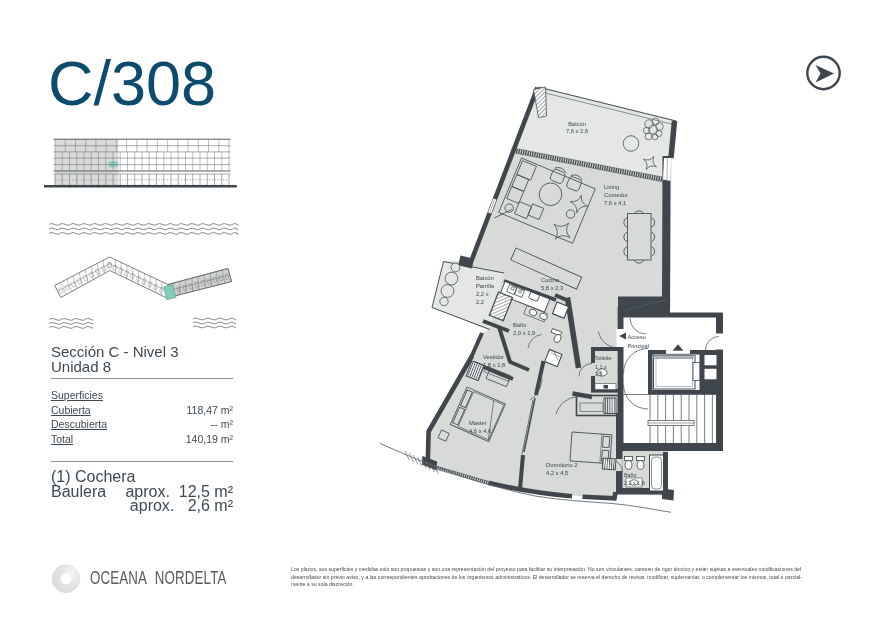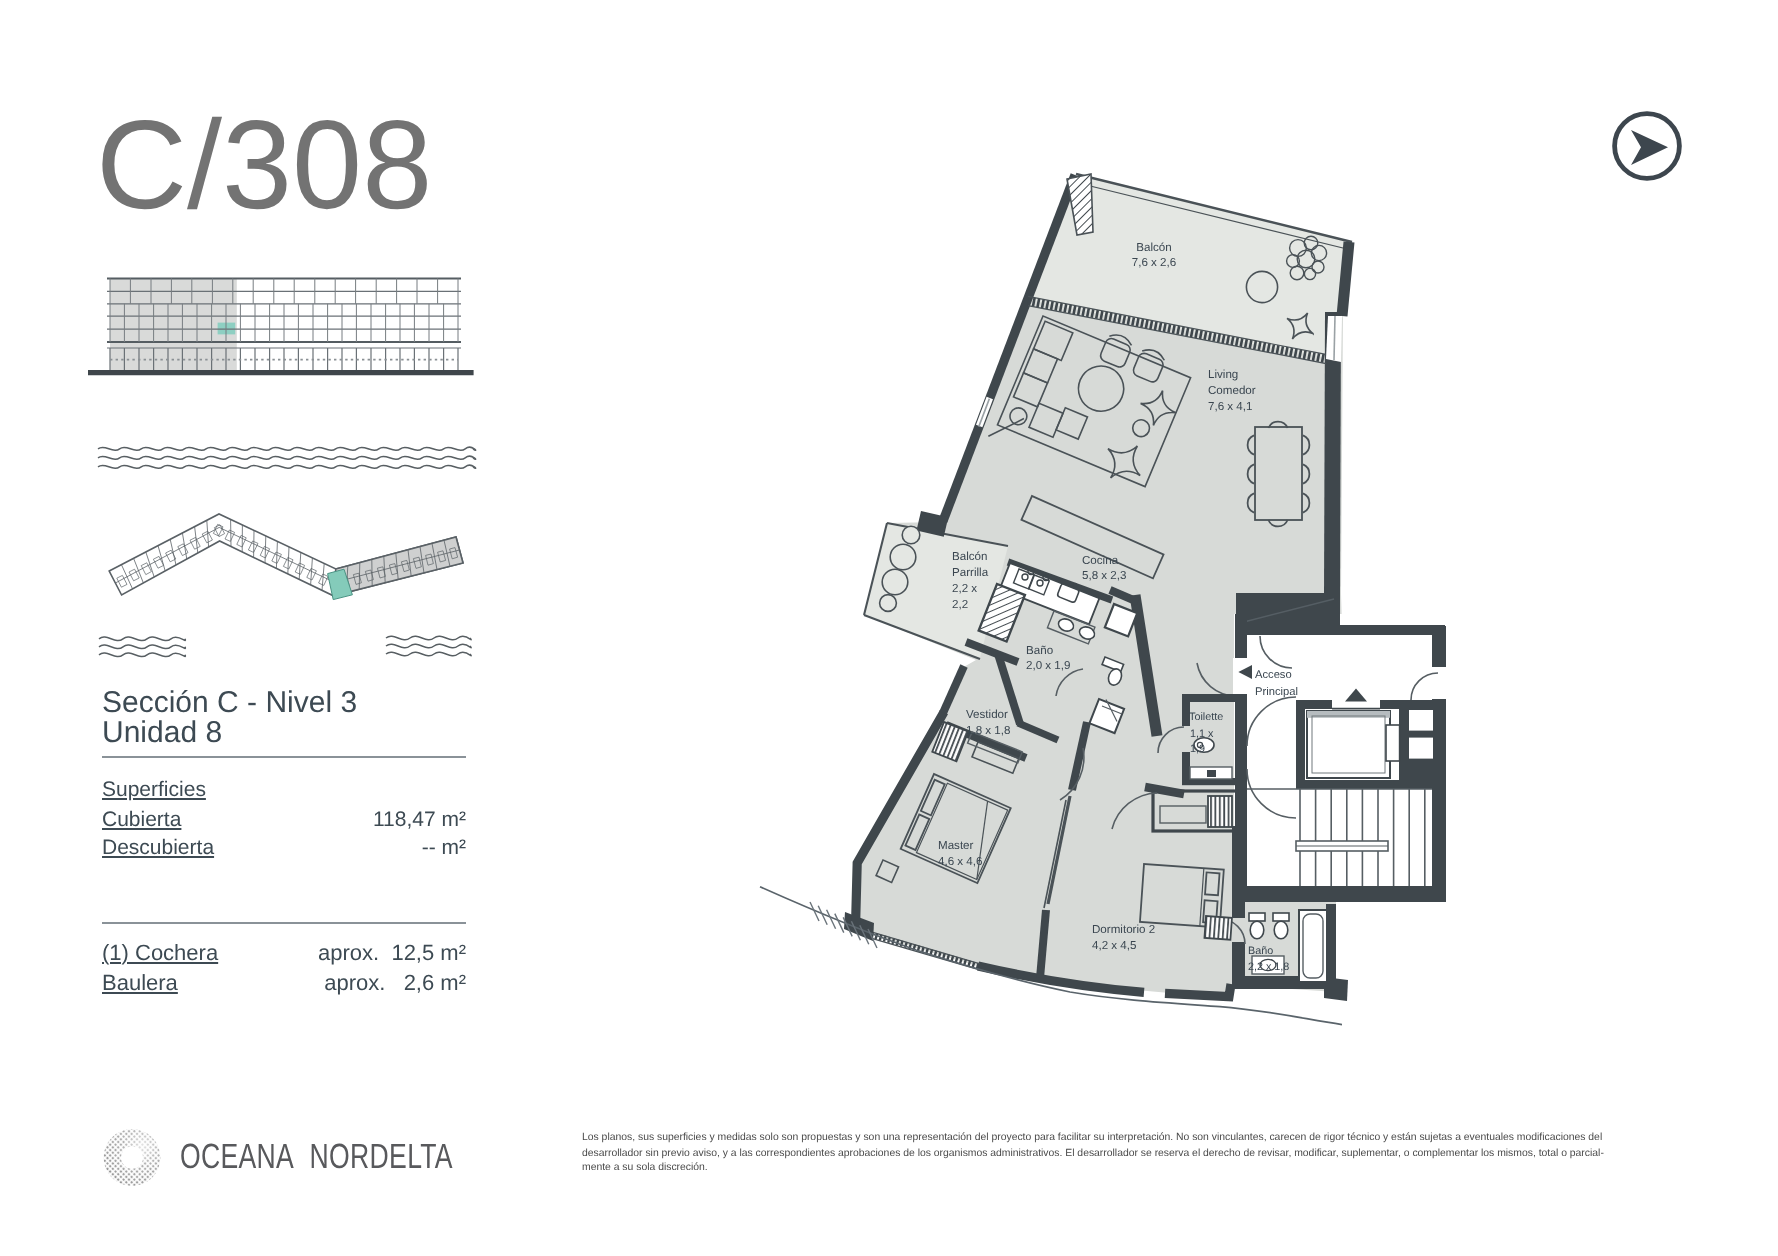--- a/index.html
+++ b/index.html
@@ -3,35 +3,36 @@
 <meta charset="utf-8">
 <style>
 html,body{margin:0;padding:0;background:#ffffff;width:889px;height:628px;overflow:hidden;}
 body{font-family:"Liberation Sans",sans-serif;position:relative;}
 .abs{position:absolute;}
 .t{color:#3d4a53;}
 </style>
 </head>
 <body>
 
-<div class="abs" style="left:48px;top:47px;font-size:63px;color:#737373;letter-spacing:0px;">C/308</div>
+<div class="abs" style="left:48px;top:47px;font-size:63px;color:#0c4a6e;letter-spacing:0px;">C/308</div>
 
 <div class="abs t" style="left:51px;top:345px;font-size:15px;line-height:14.5px;">Sección C - Nivel 3<br>Unidad 8</div>
 
 <div class="abs" style="left:51px;top:378px;width:182px;height:1px;background:#8a9298;"></div>
 
 <div class="abs t" style="left:51px;top:388px;width:182px;font-size:10.5px;line-height:14.5px;text-decoration:underline;">
 <div>Superficies</div>
 <div>Cubierta<span style="float:right">118,47&nbsp;m²</span></div>
 <div>Descubierta<span style="float:right">--&nbsp;m²</span></div>
+<div>Total<span style="float:right">140,19&nbsp;m²</span></div>
 </div>
 
 <div class="abs" style="left:51px;top:461px;width:182px;height:1px;background:#8a9298;"></div>
 
-<div class="abs t" style="left:51px;top:470px;width:182px;font-size:11px;line-height:14.5px;text-decoration:underline;">
+<div class="abs t" style="left:51px;top:470px;width:182px;font-size:16px;line-height:14.5px;">
 <div>(1) Cochera<span style="float:right">aprox.&nbsp;&nbsp;12,5&nbsp;m²</span></div>
 <div>Baulera<span style="float:right">aprox.&nbsp;&nbsp;&nbsp;2,6&nbsp;m²</span></div>
 </div>
 
 <div class="abs" style="left:90px;top:568px;font-size:17.5px;letter-spacing:0.2px;color:#58595c;transform:scaleX(0.76);transform-origin:0 50%;">OCEANA&nbsp;&nbsp;NORDELTA</div>
 
 <div class="abs" style="left:291px;top:566px;font-size:5.2px;line-height:7.5px;color:#4a4a4a;white-space:nowrap;">Los planos, sus superficies y medidas solo son propuestas y son una representación del proyecto para facilitar su interpretación. No son vinculantes, carecen de rigor técnico y están sujetas a eventuales modificaciones del<br>desarrollador sin previo aviso, y a las correspondientes aprobaciones de los organismos administrativos. El desarrollador se reserva el derecho de revisar, modificar, suplementar, o complementar los mismos, total o parcial-<br>mente a su sola discreción.</div>
 
 <svg class="abs" style="left:0;top:0" width="889" height="628" viewBox="0 0 889 628">
 <defs>

